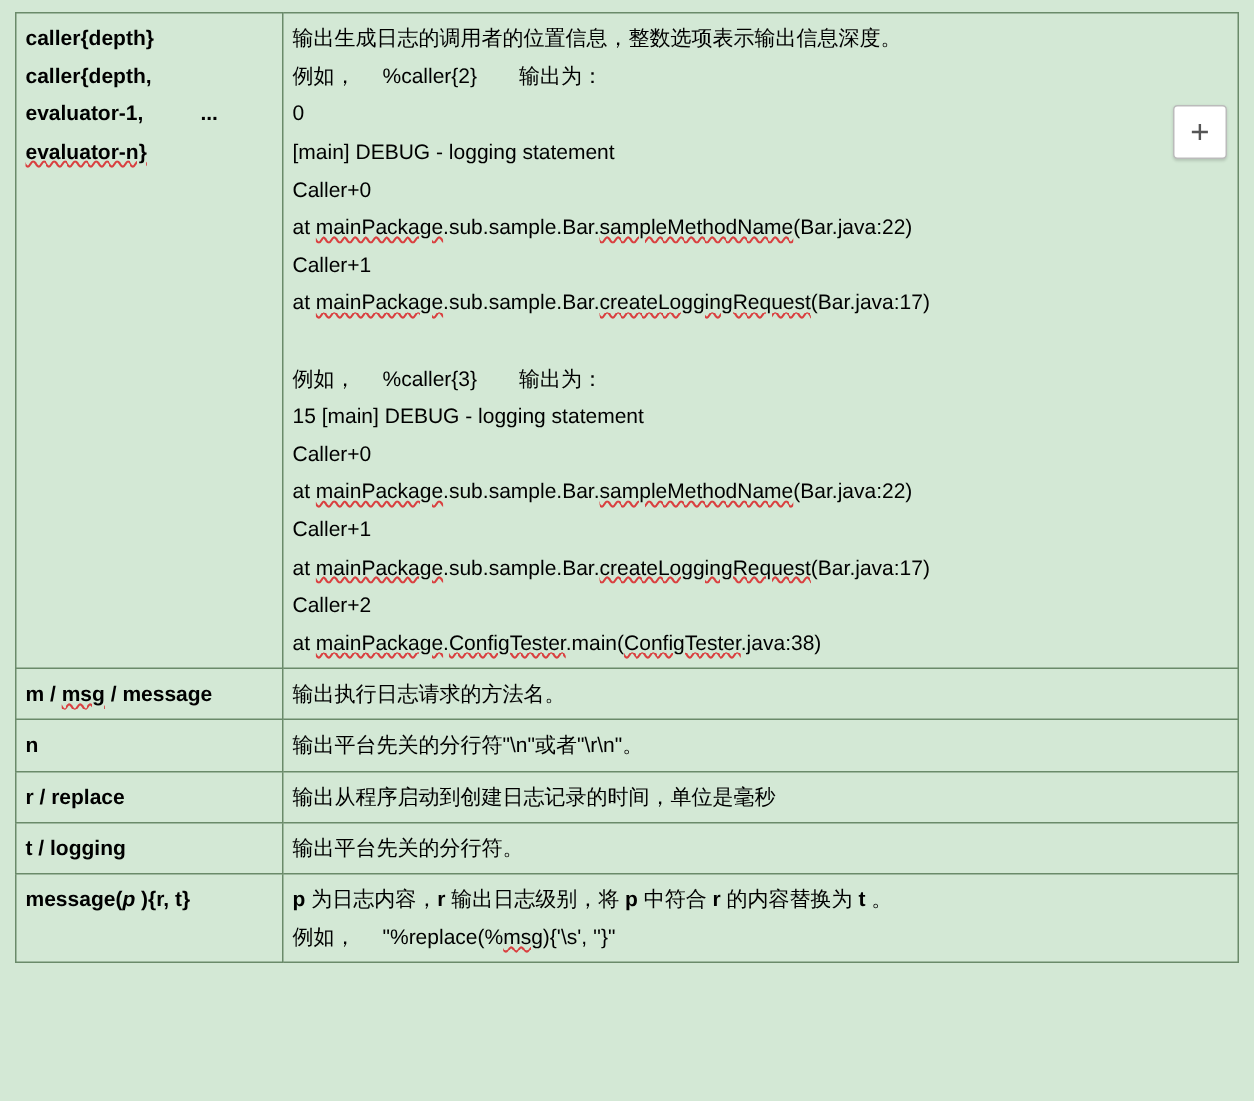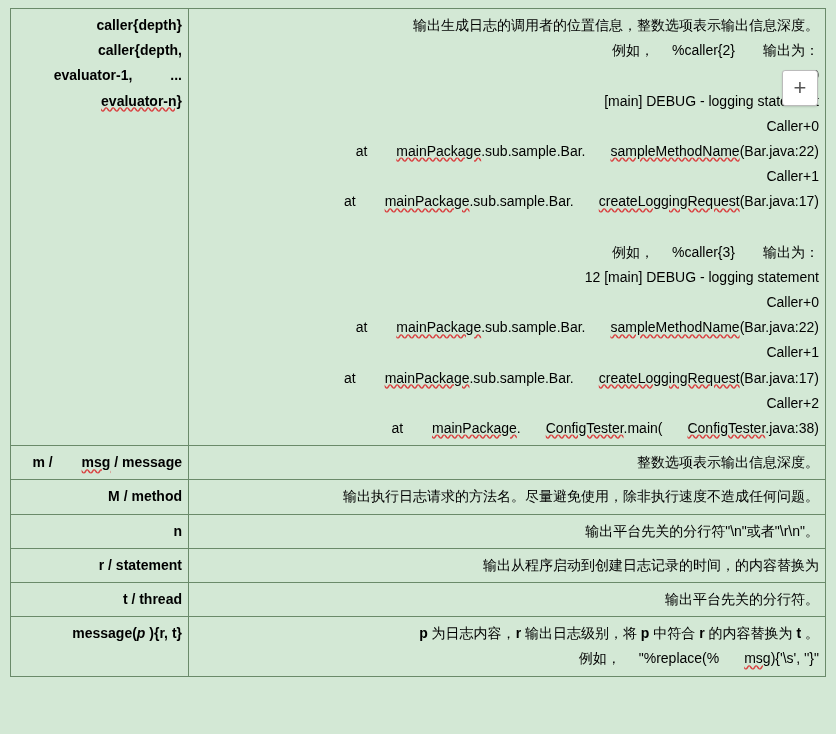--- a/index.html
+++ b/index.html
@@ -19,31 +19,29 @@
     table {
       border-collapse: collapse;
       width: 100%;
       background: #d3e8d5;
     }
     td {
       border: 1px solid #6a8a6a;
       padding: 4px 6px;
       vertical-align: top;
       line-height: 1.8;
-      text-align: right;
     }
     td.left {
       width: 178px;
       font-weight: bold;
     }
     .u {
       text-decoration-line: underline;
       text-decoration-style: wavy;
       text-decoration-color: #d94040;
-      margin-left: 25px;
     }
     .bold {
       font-weight: bold;
     }
     .top-btn {
       position: absolute;
       right: 18px;
       top: 70px;
       width: 36px;
       height: 36px;
@@ -92,62 +90,58 @@
           <span>at </span><span class="u">mainPackage</span><span>.sub.sample.Bar.</span><span class="u">sampleMethodName</span><span>(Bar.java:22)</span>
         </span>
         <span class="desc-line">Caller+1</span>
         <span class="desc-line">
           <span>at </span><span class="u">mainPackage</span><span>.sub.sample.Bar.</span><span class="u">createLoggingRequest</span><span>(Bar.java:17)</span>
         </span>
         <span class="desc-line">&nbsp;</span>
         <span class="desc-line">
           <span>例如，</span><span class="gap10"></span><span>%caller{3}</span><span class="gap18"></span><span>输出为：</span>
         </span>
-        <span class="desc-line">12       [main] DEBUG - logging statement</span>
+        <span class="desc-line">15       [main] DEBUG - logging statement</span>
         <span class="desc-line">Caller+0</span>
         <span class="desc-line">
           <span>at </span><span class="u">mainPackage</span><span>.sub.sample.Bar.</span><span class="u">sampleMethodName</span><span>(Bar.java:22)</span>
         </span>
         <span class="desc-line">Caller+1</span>
         <span class="desc-line">
           <span>at </span><span class="u">mainPackage</span><span>.sub.sample.Bar.</span><span class="u">createLoggingRequest</span><span>(Bar.java:17)</span>
         </span>
         <span class="desc-line">Caller+2</span>
         <span class="desc-line">
           <span>at </span><span class="u">mainPackage</span><span>.</span><span class="u">ConfigTester</span><span>.main(</span><span class="u">ConfigTester</span><span>.java:38)</span>
         </span>
       </td>
     </tr>
 
 
     <tr>
       <td class="left">
         <span>m / </span><span class="u">msg</span><span> / message</span>
       </td>
-      <td>整数选项表示输出信息深度。</td>
+      <td>输出执行日志请求的方法名。</td>
     </tr>
 
-    <tr>
-      <td class="left">M / method</td>
-      <td>输出执行日志请求的方法名。尽量避免使用，除非执行速度不造成任何问题。</td>
-    </tr>
 
     <tr>
       <td class="left">n</td>
       <td>输出平台先关的分行符"\n"或者"\r\n"。</td>
     </tr>
 
 
     <tr>
-      <td class="left">r / statement</td>
-      <td>输出从程序启动到创建日志记录的时间，的内容替换为</td>
+      <td class="left">r / replace</td>
+      <td>输出从程序启动到创建日志记录的时间，单位是毫秒</td>
     </tr>
 
     <tr>
-      <td class="left">t / thread</td>
+      <td class="left">t / logging</td>
       <td>输出平台先关的分行符。</td>
     </tr>
 
     <tr>
       <td class="left">
         <span>message(</span><span style="font-style:italic">p </span><span>){r, t}</span>
       </td>
       <td>
         <span class="desc-line">
           <span class="bold">p</span><span> 为日志内容，</span><span class="bold">r</span><span> 输出日志级别，将 </span><span class="bold">p</span><span> 中符合 </span><span class="bold">r</span><span> 的内容替换为 </span><span class="bold">t</span><span> 。</span>

